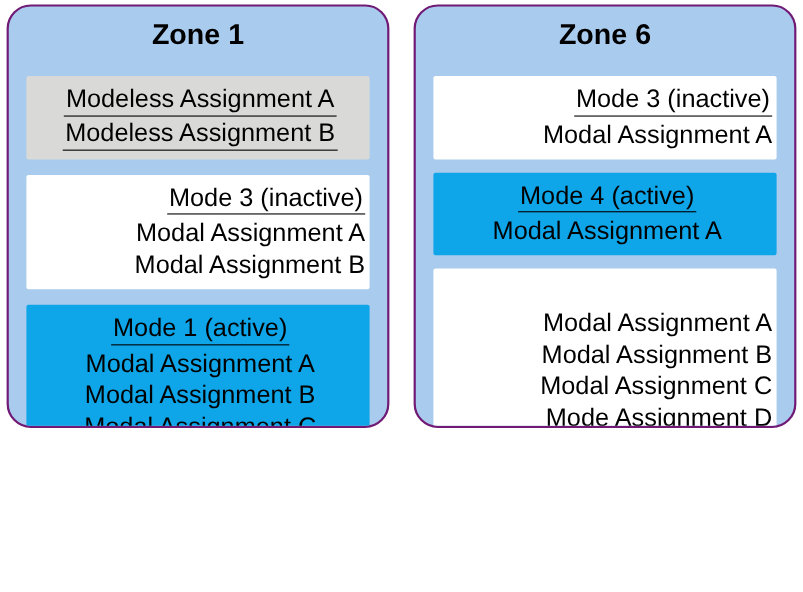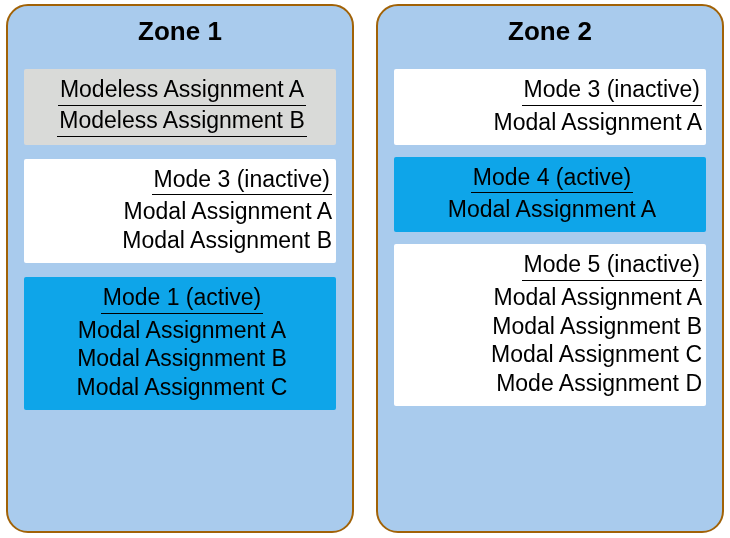--- a/index.html
+++ b/index.html
@@ -14,23 +14,23 @@
   }
   .canvas {
     position: relative;
     width: 730px;
     height: 538px;
   }
   .zone {
     position: absolute;
     top: 4px;
     width: 348px;
-    height: 529px;
+    height: 385px;
     background: #a9cbed;
-    border: 2px solid #a16207;
+    border: 2px solid #701a75;
     border-radius: 22px;
     box-sizing: border-box;
     overflow: hidden;
   }
   .zone.left  { left: 6px; }
   .zone.right { left: 376px; }
 
   .zone-title {
     text-align: center;
     font-weight: 700;
@@ -89,34 +89,34 @@
 
     <div class="block active">
       <span class="heading">Mode 1 (active)</span><br>
       <span class="row">Modal Assignment A</span>
       <span class="row">Modal Assignment B</span>
       <span class="row">Modal Assignment C</span>
     </div>
   </div>
 
   <div class="zone right">
-    <div class="zone-title">Zone 2</div>
+    <div class="zone-title">Zone 6</div>
 
     <div class="block inactive">
       <span class="heading">Mode 3 (inactive)</span><br>
       <span class="row">Modal Assignment A</span>
     </div>
 
     <div class="block active">
       <span class="heading">Mode 4 (active)</span><br>
       <span class="row">Modal Assignment A</span>
     </div>
 
     <div class="block inactive">
-      <span class="heading">Mode 5 (inactive)</span><br>
+      <br>
       <span class="row">Modal Assignment A</span>
       <span class="row">Modal Assignment B</span>
       <span class="row">Modal Assignment C</span>
       <span class="row">Mode Assignment D</span>
     </div>
   </div>
 
 </div>
 
 </body></html>

